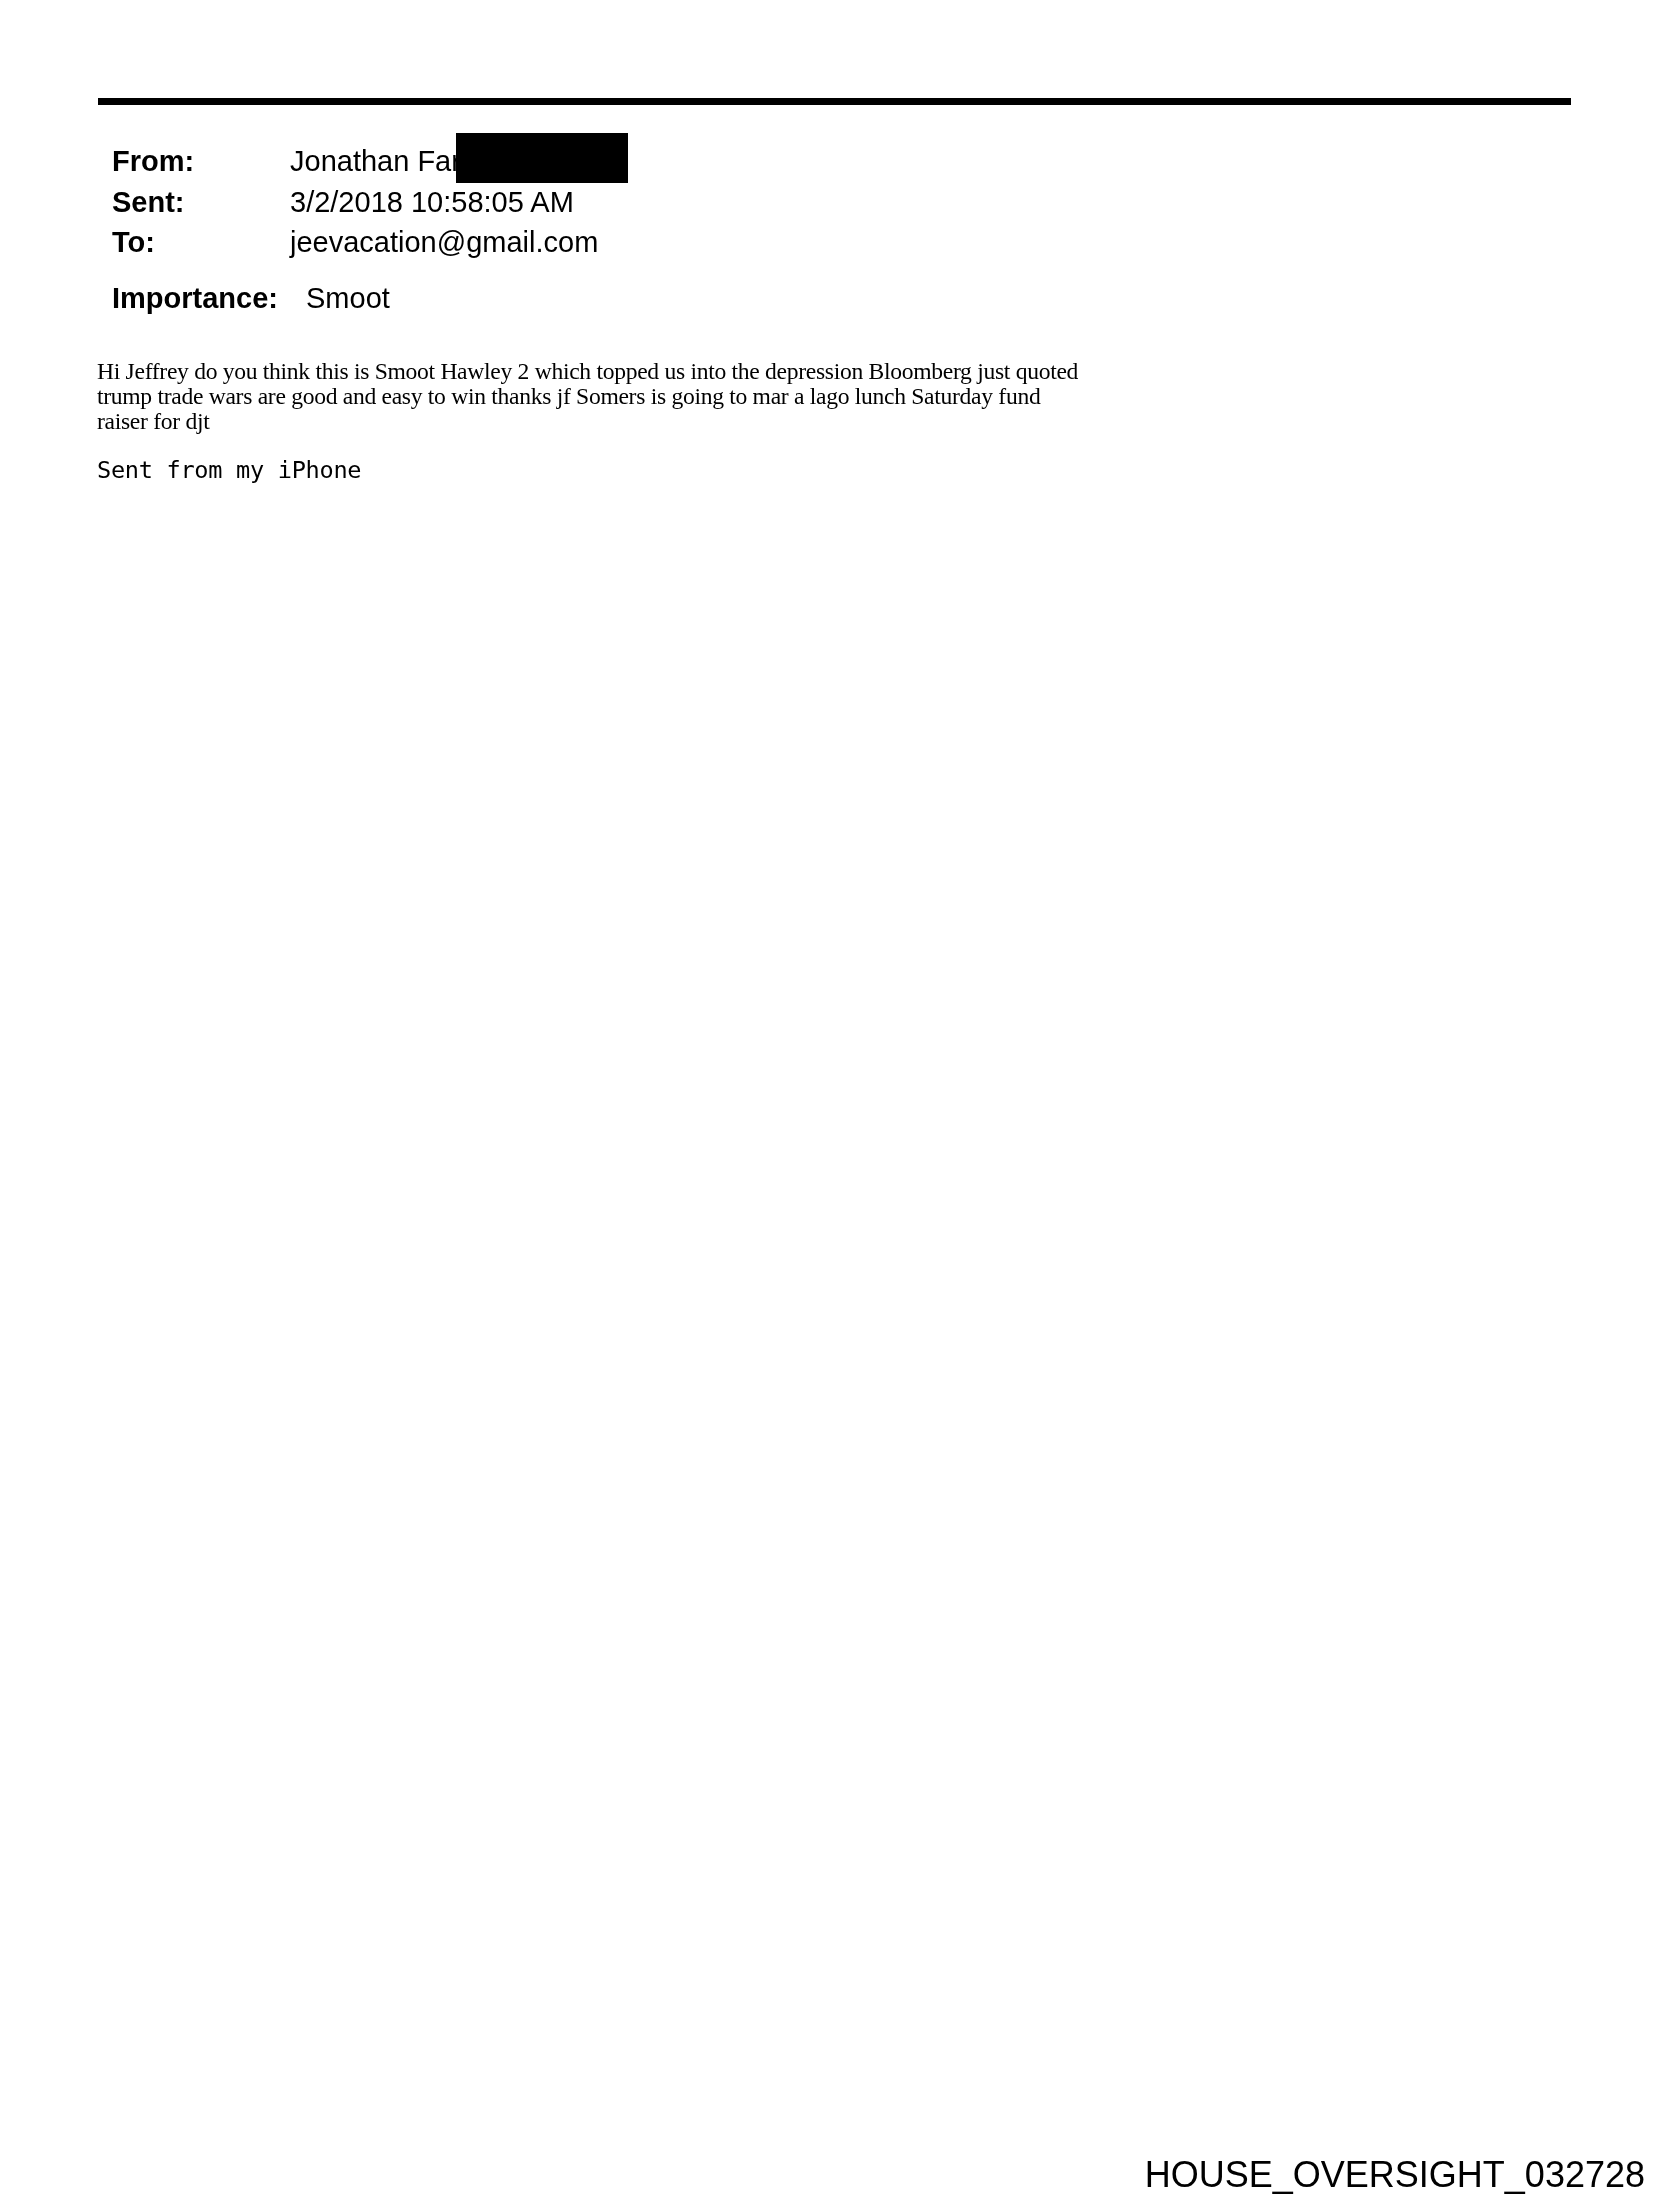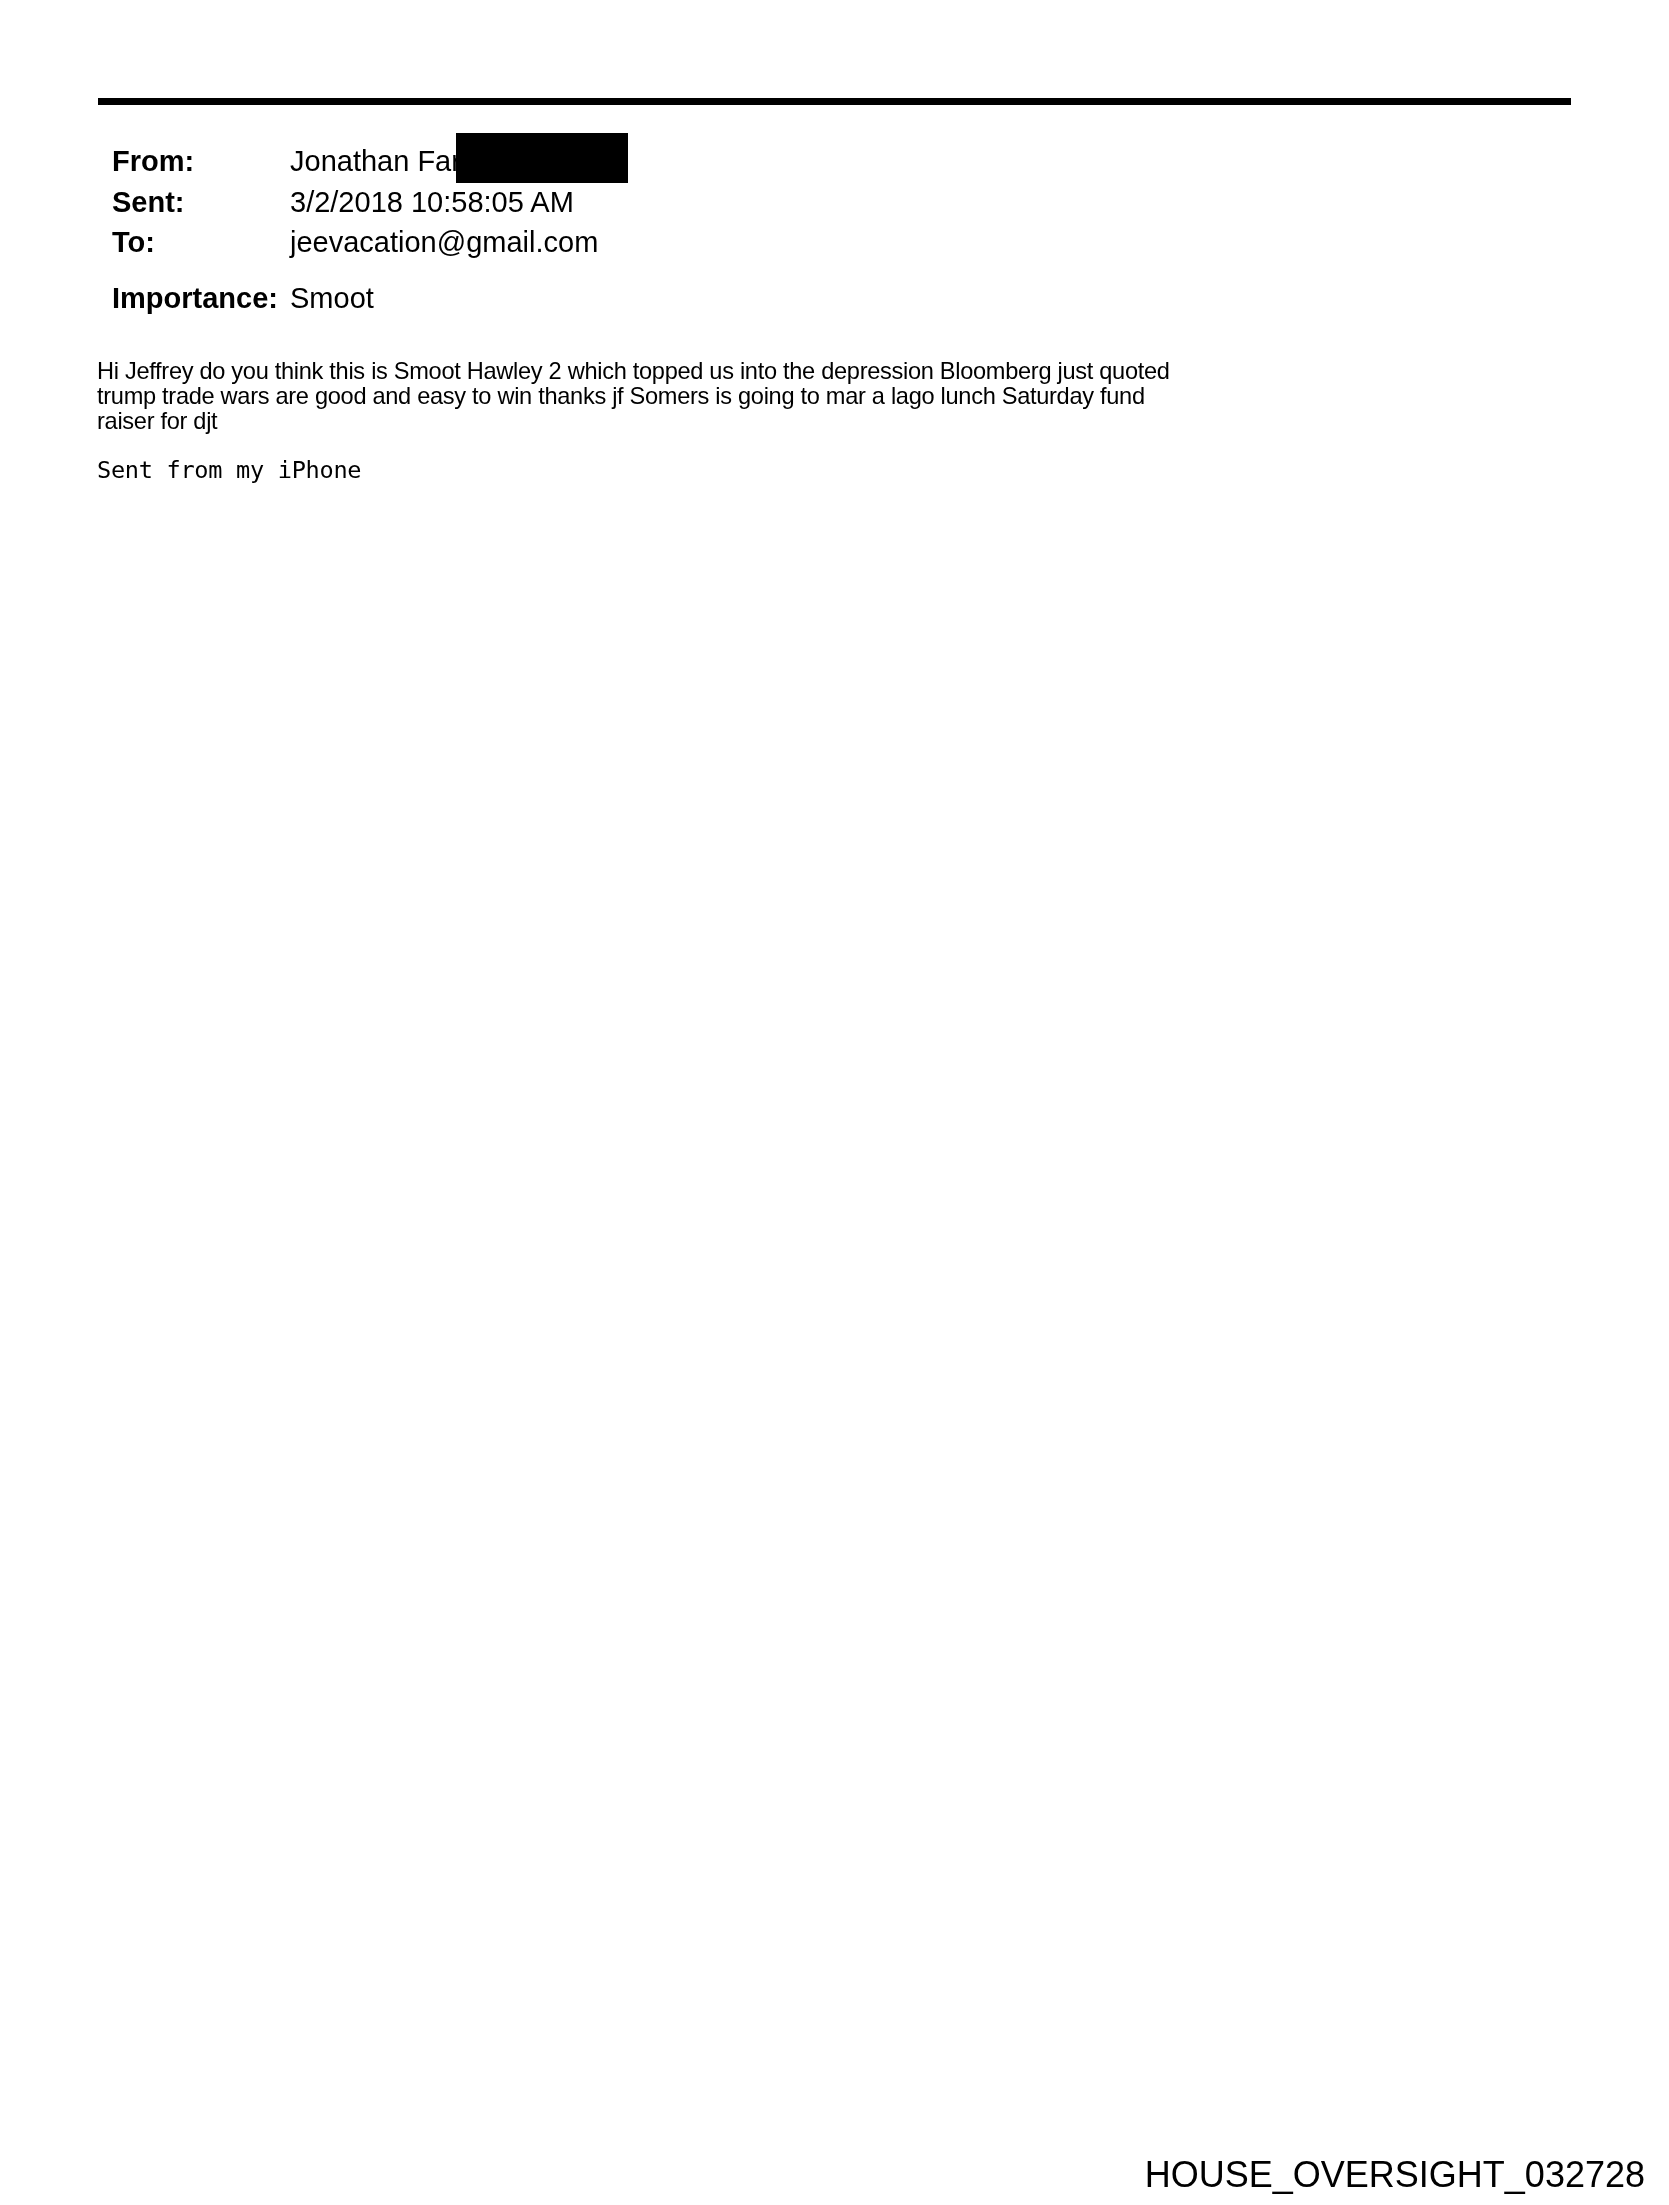--- a/index.html
+++ b/index.html
@@ -36,36 +36,36 @@
     display: inline-block;
     width: 178px;
     font-weight: bold;
   }
   .hrow .hvalue {
     display: inline-block;
   }
   .row-from { top: 144px; }
   .row-sent { top: 185px; }
   .row-to   { top: 225px; }
-  .row-importance { top: 281px; }
+  .row-importance { top: 281px; gap: 16px; }
   .redaction {
     position: absolute;
     left: 456px;
     top: 133px;
     width: 172px;
     height: 50px;
     background: #000000;
     z-index: 5;
   }
   .body-text {
     position: absolute;
     left: 97px;
     top: 359px;
     width: 1558px;
-    font-family: Liberation Sans, sans-serif;
+    font-family: Liberation Serif, serif;
     font-size: 23.6px;
     line-height: 25px;
     white-space: pre-wrap;
     letter-spacing: -0.3px;
   }
   .signature {
     position: absolute;
     left: 97px;
     top: 458px;
     font-family: "DejaVu Sans Mono", monospace;

